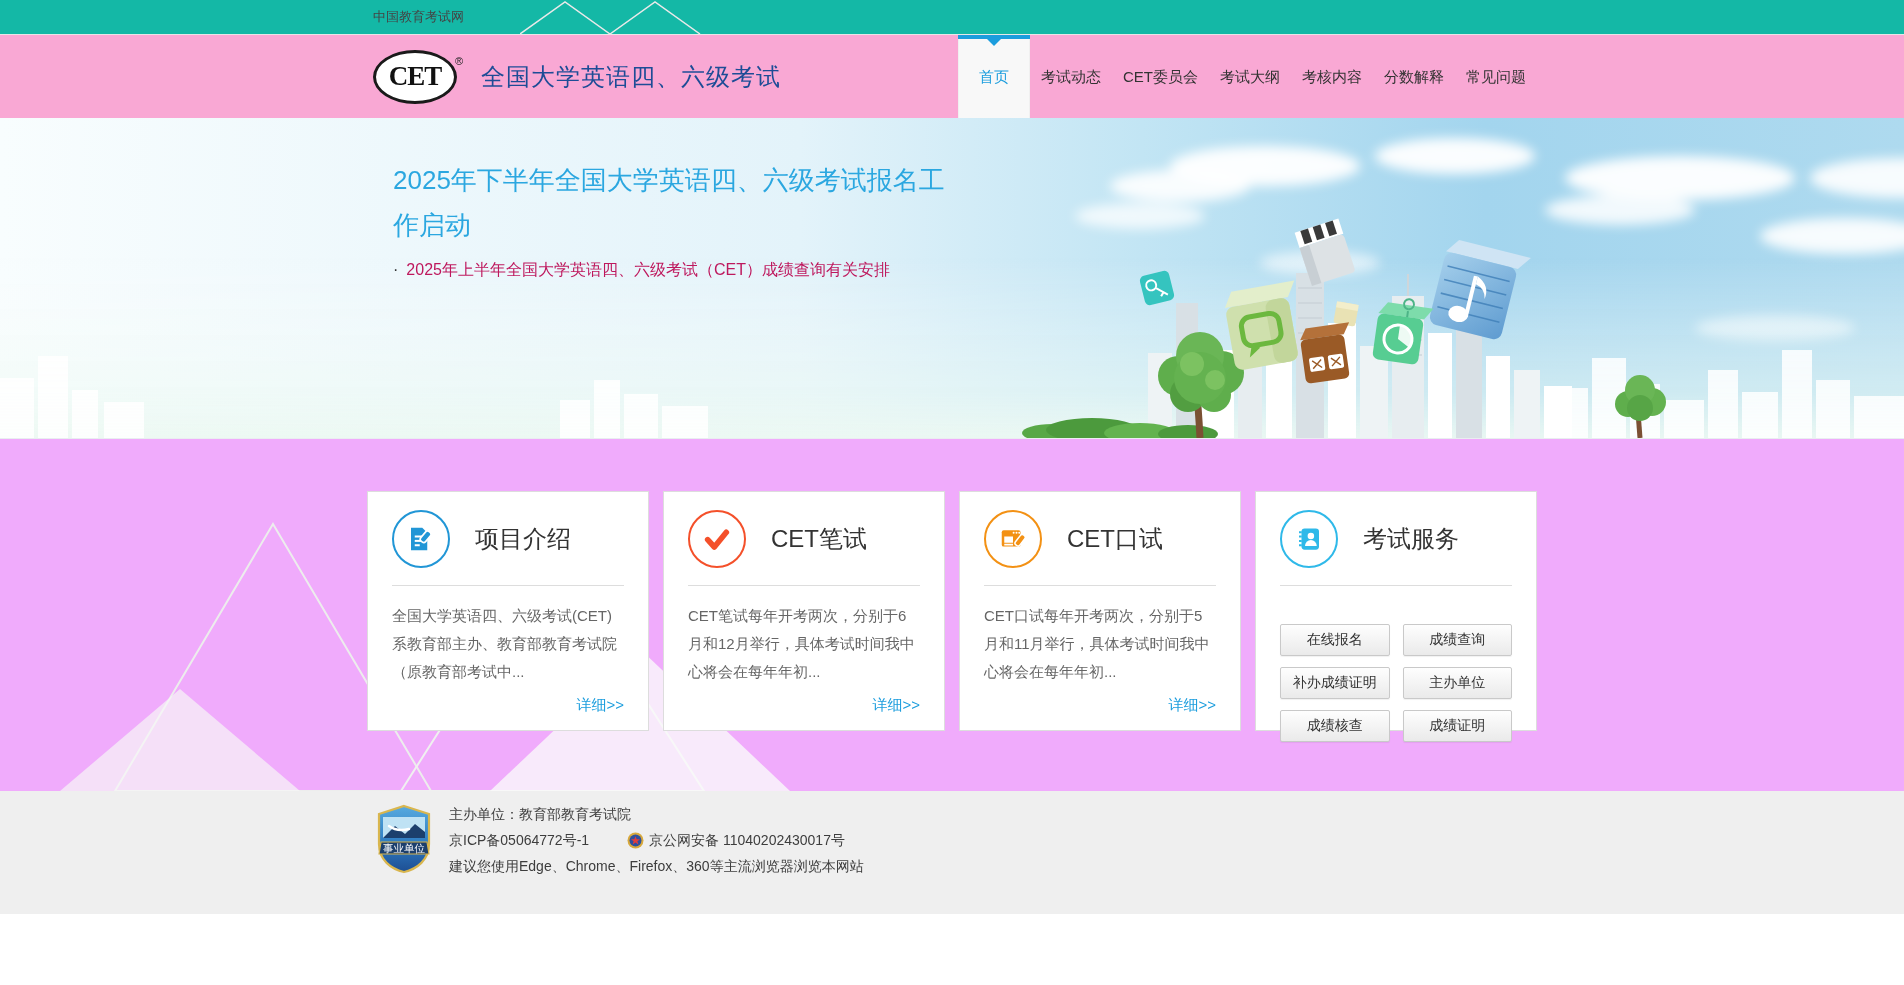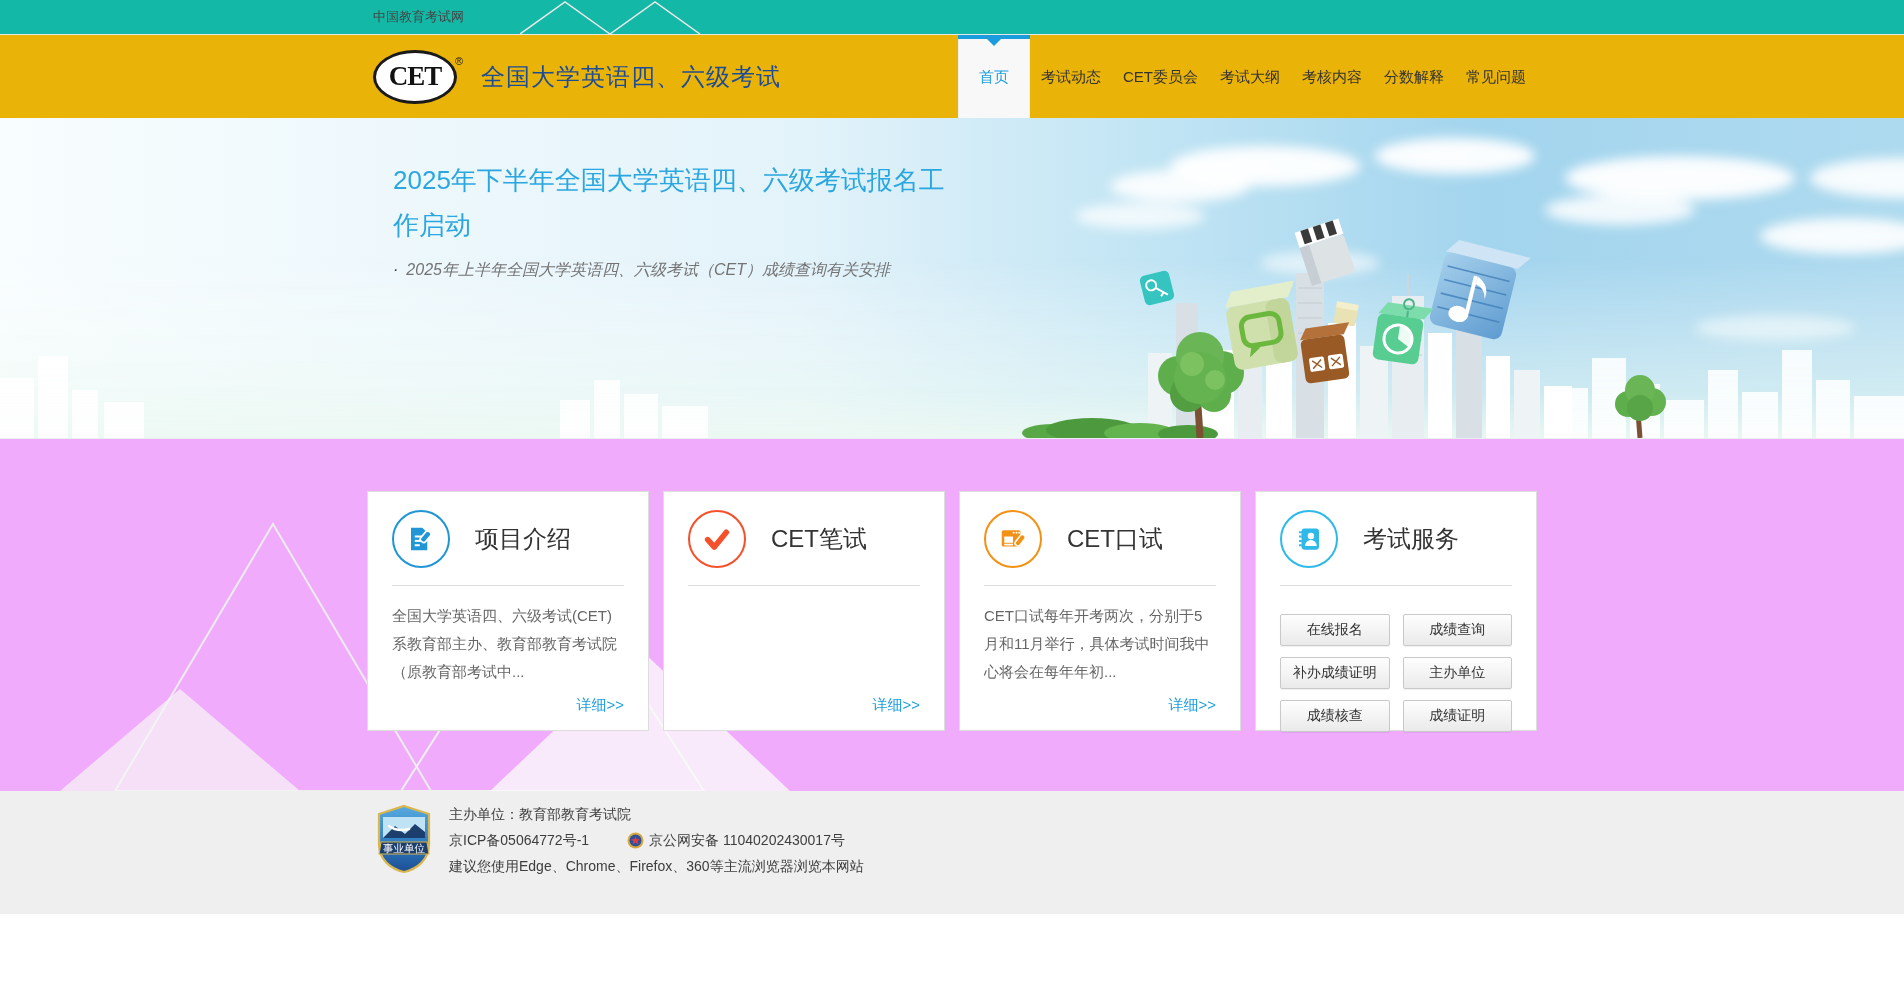--- a/index.html
+++ b/index.html
@@ -11,21 +11,21 @@
   }
   .container{width:1170px;margin:0 auto;position:relative;}
 
   
   .topbar{height:34px;background:#14b8a6;border-bottom:1px solid #e7e7e7;position:relative;overflow:hidden;}
   .topbar .container{height:34px;}
   .topbar-site{font-size:13px;color:#444;line-height:34px;display:inline-block;padding-left:6px;}
   .topbar-tri{position:absolute;left:520px;top:0;height:34px;width:200px;pointer-events:none;}
 
   
-  .header{height:83px;background:#eab308;position:relative;}
+  .header{height:83px;background:#f9a8d4;position:relative;}
   .header .container{height:83px;}
   .brand{position:absolute;left:6px;top:0;height:83px;display:flex;align-items:center;cursor:pointer;}
   .logo-oval{
     width:78px;height:48px;border:3px solid #1a1a1a;border-radius:50%;
     display:flex;align-items:center;justify-content:center;
     font-family:"Liberation Serif","DejaVu Serif",serif;
     font-weight:bold;font-size:27px;color:#111;letter-spacing:-1px;background:#fff;
   }
   .logo-reg{font-size:11px;color:#222;vertical-align:top;position:relative;top:-16px;left:-2px;}
   .site-title{font-size:24px;color:#1d4c96;font-weight:400;margin-left:16px;letter-spacing:1px;}
@@ -49,21 +49,21 @@
   .banner-art{position:absolute;inset:0;width:100%;height:100%;}
   .banner-content{position:absolute;left:393px;top:40px;width:560px;}
   .banner-headline{
     color:#2ba7e0;font-size:26px;line-height:45px;font-weight:500;cursor:pointer;width:565px;
   }
   .banner-summary{
     margin-top:23px;color:#7a7a7a;font-size:16px;line-height:34px;text-indent:2em;width:555px;
   }
   .banner-news{margin:7px 0 0 0;padding:0;list-style:none;}
   .banner-news li{
-    font-size:16px;color:#737373;line-height:29px;cursor:pointer;white-space:nowrap;font-style:italic;
+    font-size:16px;color:#be185d;line-height:29px;cursor:pointer;white-space:nowrap;
   }
   .banner-news li::before{content:"·";margin-right:8px;color:#333;}
 
   
   .section{position:relative;height:352px;background:#f0abfc;}
   .watermark{position:absolute;left:0;top:0;width:900px;height:352px;pointer-events:none;}
   .cards{position:relative;width:1170px;margin:0 auto;padding-top:52px;display:flex;justify-content:space-between;}
   .card{
     width:282px;height:240px;background:#fff;border:1px solid #ddd;box-sizing:border-box;
     position:relative;padding:0 24px;
@@ -75,21 +75,21 @@
     width:58px;height:58px;border-radius:50%;border:2px solid;box-sizing:border-box;
     display:flex;align-items:center;justify-content:center;flex:0 0 auto;background:#fff;
   }
   .c-blue{border-color:#2196d6;color:#2196d6;}
   .c-red{border-color:#f4502a;color:#f4502a;}
   .c-orange{border-color:#f39114;color:#f39114;}
   .c-cyan{border-color:#2fb9e9;color:#2fb9e9;}
   .card-title{font-size:24px;color:#333;margin-left:25px;}
   .card-body{margin-top:16px;font-size:15px;color:#666;line-height:28px;}
   .card-link{position:absolute;right:24px;bottom:15px;color:#1b9ddd;font-size:15px;cursor:pointer;}
-  .svc-grid{margin-top:28px;display:grid;grid-template-columns:1fr 1fr;column-gap:13px;row-gap:11px;}
+  .svc-grid{margin-top:38px;display:grid;grid-template-columns:1fr 1fr;column-gap:13px;row-gap:11px;}
   .svc-btn{
     height:30px;line-height:28px;text-align:center;font-size:14px;color:#333;
     border:1px solid #c9c9c9;border-radius:2px;cursor:pointer;
     background:linear-gradient(#fefefe,#eaeaea);box-shadow:0 1px 1px rgba(0,0,0,.06);
     white-space:nowrap;overflow:hidden;
   }
 
   
   .footer{height:123px;background:#efefef;}
   .footer .container{display:flex;padding-top:13px;}
@@ -345,20 +345,21 @@
 
     <div class="card">
       <div class="card-head">
         <span class="icon-circle c-red">
           <svg width="32" height="32" viewBox="0 0 24 24">
             <path d="M5 12.5 L10 18 L19 7" fill="none" stroke="#f4502a" stroke-width="4.2" stroke-linecap="round" stroke-linejoin="round"></path>
           </svg>
         </span>
         <span class="card-title">CET笔试</span>
       </div>
+      <div class="card-body">CET笔试每年开考两次，分别于6月和12月举行，具体考试时间我中心将会在每年年初...</div>
       <span class="card-link">详细&gt;&gt;</span>
     </div>
 
     <div class="card">
       <div class="card-head">
         <span class="icon-circle c-orange">
           <svg width="30" height="30" viewBox="0 0 24 24">
             <rect x="3" y="5" width="15" height="13" rx="1.5" fill="#f39114"></rect>
             <circle cx="12.5" cy="7" r="0.8" fill="#ffffff"></circle>
               <circle cx="14.8" cy="7" r="0.8" fill="#ffffff"></circle>

